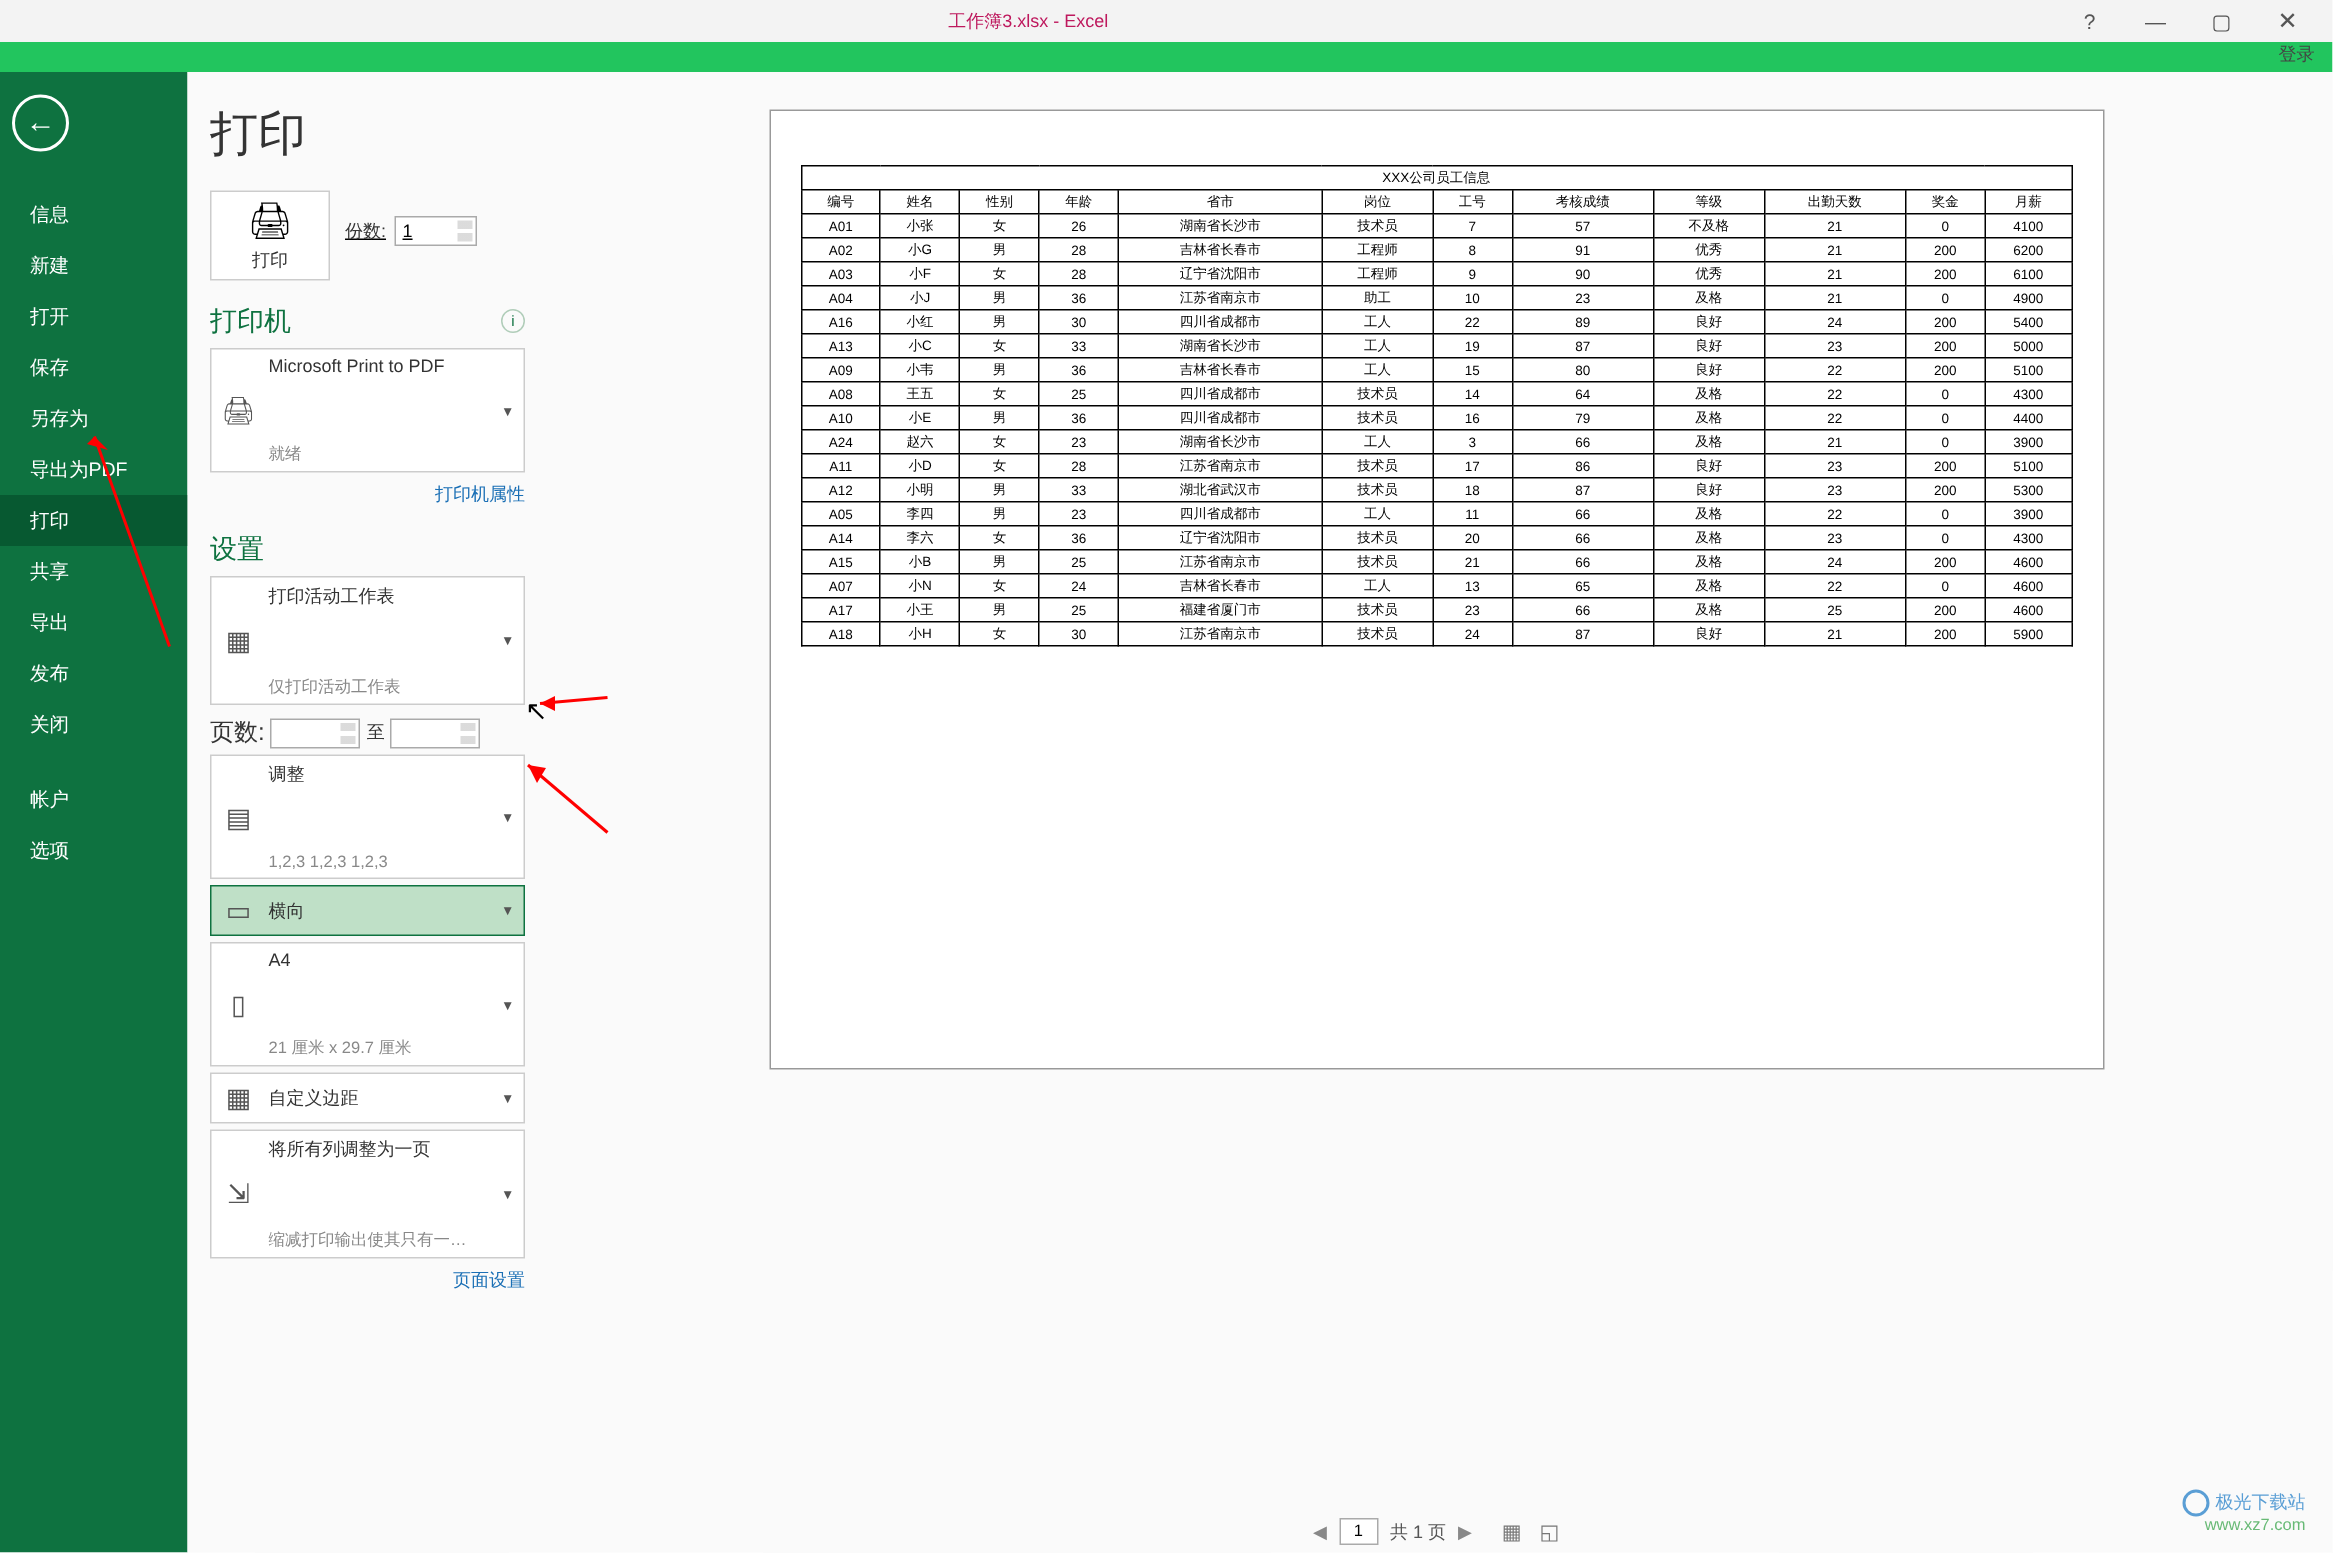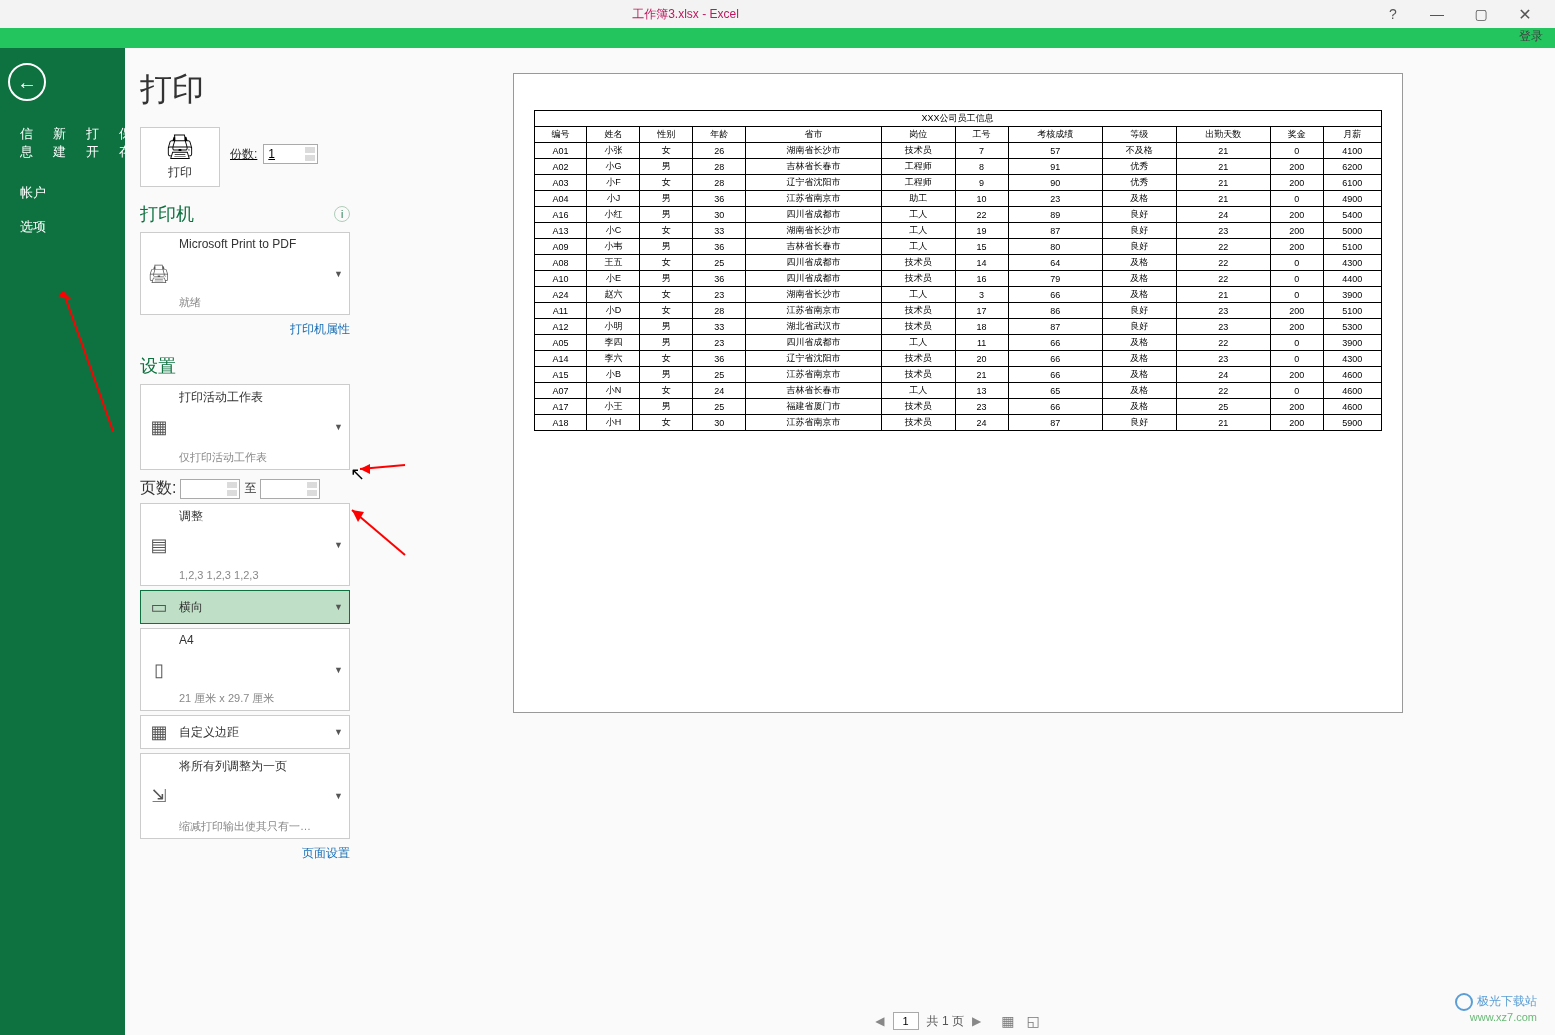--- a/index.html
+++ b/index.html
@@ -12,21 +12,21 @@
     .help-btn, .min-btn, .max-btn, .close-btn { width: 44px; height: 24px; display: flex; align-items: center; justify-content: center; font-size: 14px; color: #555; }
     .close-btn { font-size: 16px; }
     .login-bar { height: 20px; background: #22c55e; display: flex; justify-content: flex-end; padding-right: 12px; font-size: 12px; color: #444; }
 
     
     .main { flex: 1; display: flex; background: #fff; }
     
     
     .sidebar { width: 125px; background: #0e7240; display: flex; flex-direction: column; padding-top: 10px; }
     .back-btn { width: 38px; height: 38px; border: 2px solid #fff; border-radius: 50%; margin: 5px 0 5px 8px; display: flex; align-items: center; justify-content: center; color: #fff; font-size: 20px; }
-    .sidebar-items { margin-top: 20px; display: flex; flex-direction: row; }
+    .sidebar-items { margin-top: 20px; display: flex; flex-direction: column; }
     .sidebar-item { height: 34px; display: flex; align-items: center; padding-left: 20px; color: #fff; font-size: 13px; }
     .sidebar-item.selected { background: #075931; }
     .sidebar-group { margin-top: 16px; }
     
     
     .settings-panel { width: 235px; background: #fafafa; padding: 20px 10px 0 15px; display: flex; flex-direction: column; }
     .page-title { font-size: 32px; font-weight: 300; color: #333; margin-bottom: 15px; }
     
     .print-btn { width: 80px; height: 60px; border: 1px solid #ccc; background: #fff; display: flex; flex-direction: column; align-items: center; justify-content: center; margin-bottom: 5px; }
     .print-btn-icon { font-size: 24px; }

